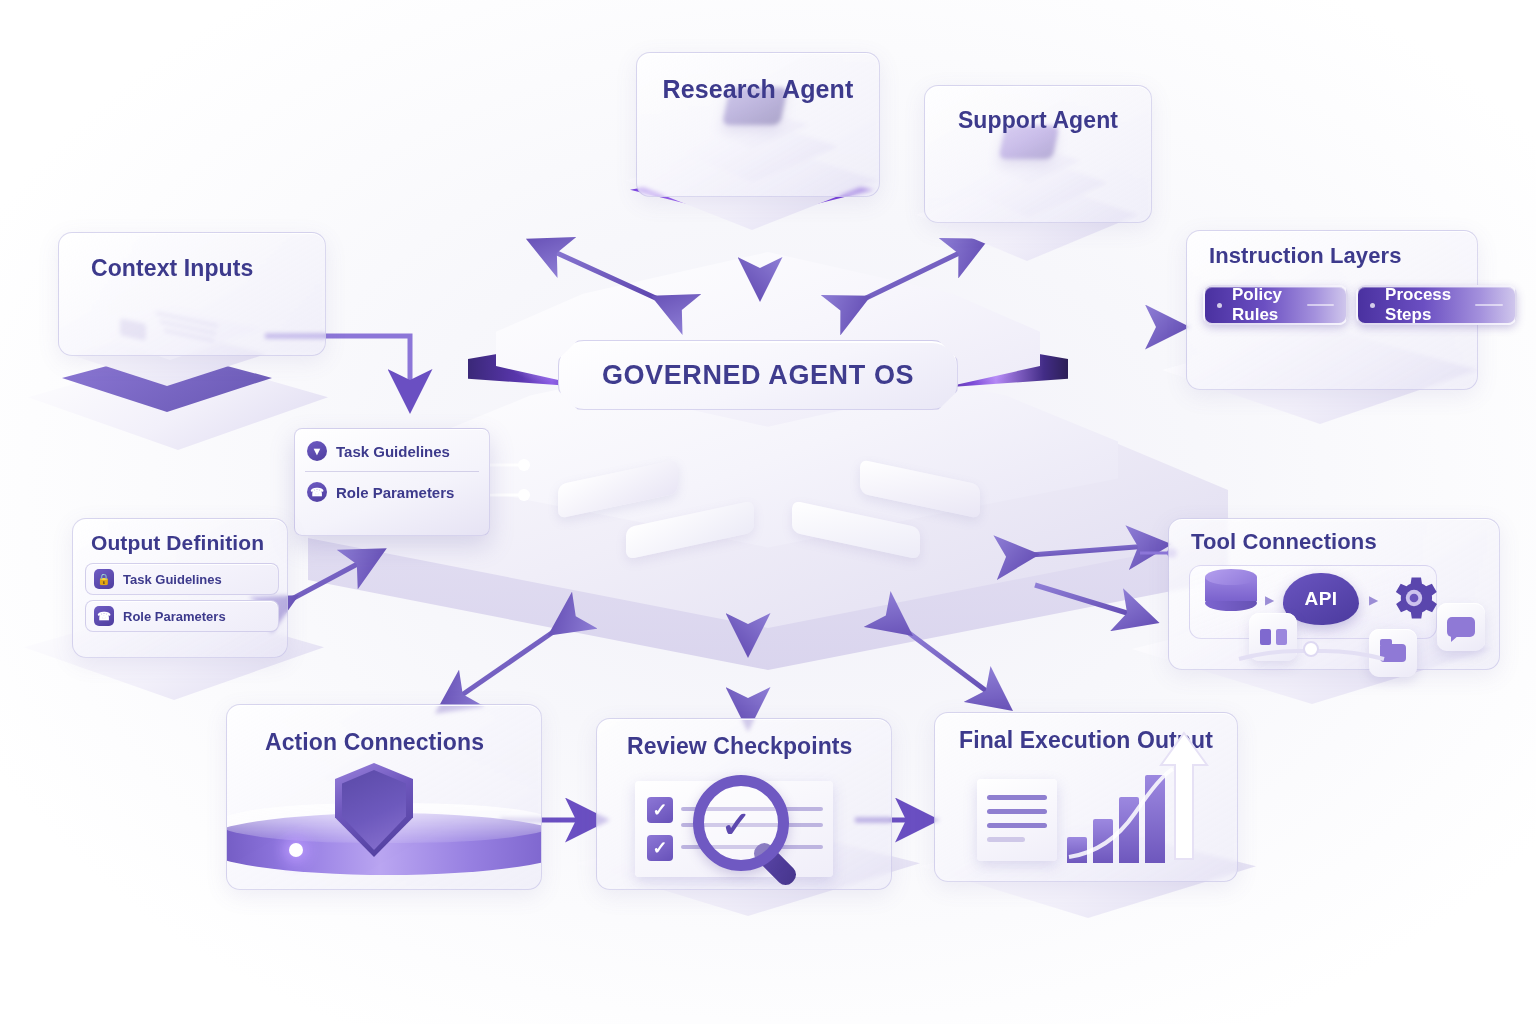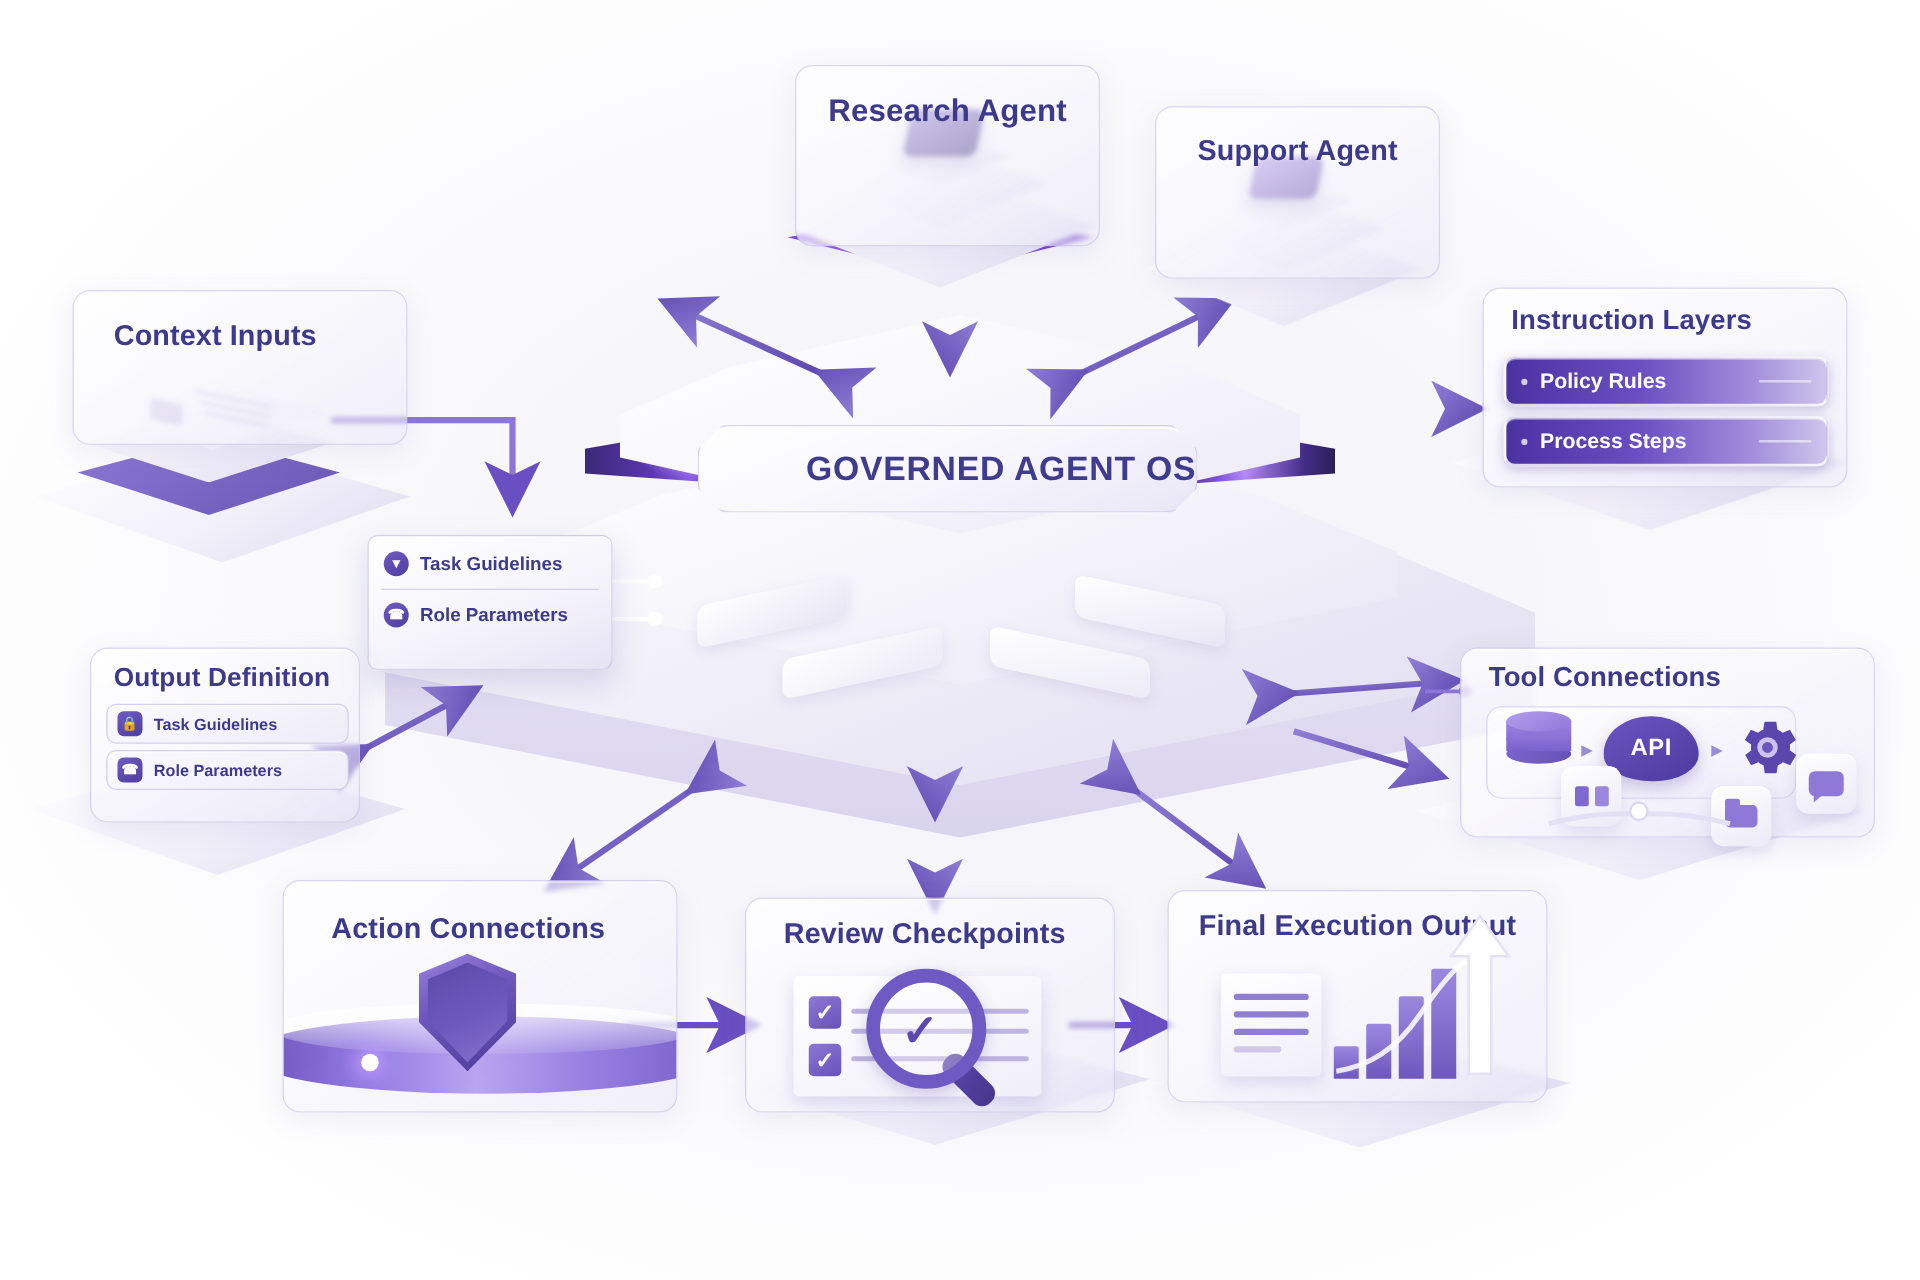--- a/index.html
+++ b/index.html
@@ -31,21 +31,21 @@
     letter-spacing: .1px;
     white-space: nowrap;
   }
 
   
   #arrows { position:absolute; inset:0; pointer-events:none; }
 
   #hub-label {
     position:absolute; left:558px; top:340px;
     width:400px; height:70px;
-    display:flex; align-items:center; justify-content:flex-end;
+    display:flex; align-items:center; justify-content:center;
     border-radius: 26px;
     background: linear-gradient(160deg,#ffffff 0%,#f6f5fc 55%,#e9e7f6 100%);
     box-shadow: 0 10px 26px rgba(120,110,185,.16), inset 0 2px 0 rgba(255,255,255,.95);
     border: 1px solid rgba(186,180,226,.55);
     clip-path: polygon(5% 0,95% 0,100% 28%,100% 72%,95% 100%,5% 100%,0 72%,0 28%);
   }
   #hub-label .title { font-size: 27px; font-weight:700; letter-spacing:.6px; color:#3f3c8e; }
 
   .glow-band {
     position:absolute;
@@ -356,21 +356,21 @@
           <span>Role Parameters</span>
         </div>
       </div>
     </div>
   </div>
 
   <div style="position:absolute;left:1152px;top:230px;width:370px;height:200px;">
     <div class="agent-pad" style="left:10px;top:96px;width:316px;height:98px;clip-path:polygon(50% 0,100% 45%,50% 100%,0 45%);"></div>
     <div class="glass" style="left:34px;top:0px;width:292px;height:160px;padding:0;">
       <div class="title" style="font-size:22px;margin:12px 0 16px 22px;">Instruction Layers</div>
-      <div style="margin:10px 14px 0 16px;display:flex;flex-direction:column;gap:8px;">
+      <div style="margin:10px 14px 0 16px;display:flex;gap:8px;">
         <div class="bar-chip">
           <span class="dot"></span>
           <span>Policy Rules</span>
           <span class="tail"></span>
         </div>
         <div class="bar-chip">
           <span class="dot"></span>
           <span>Process Steps</span>
           <span class="tail"></span>
         </div>

